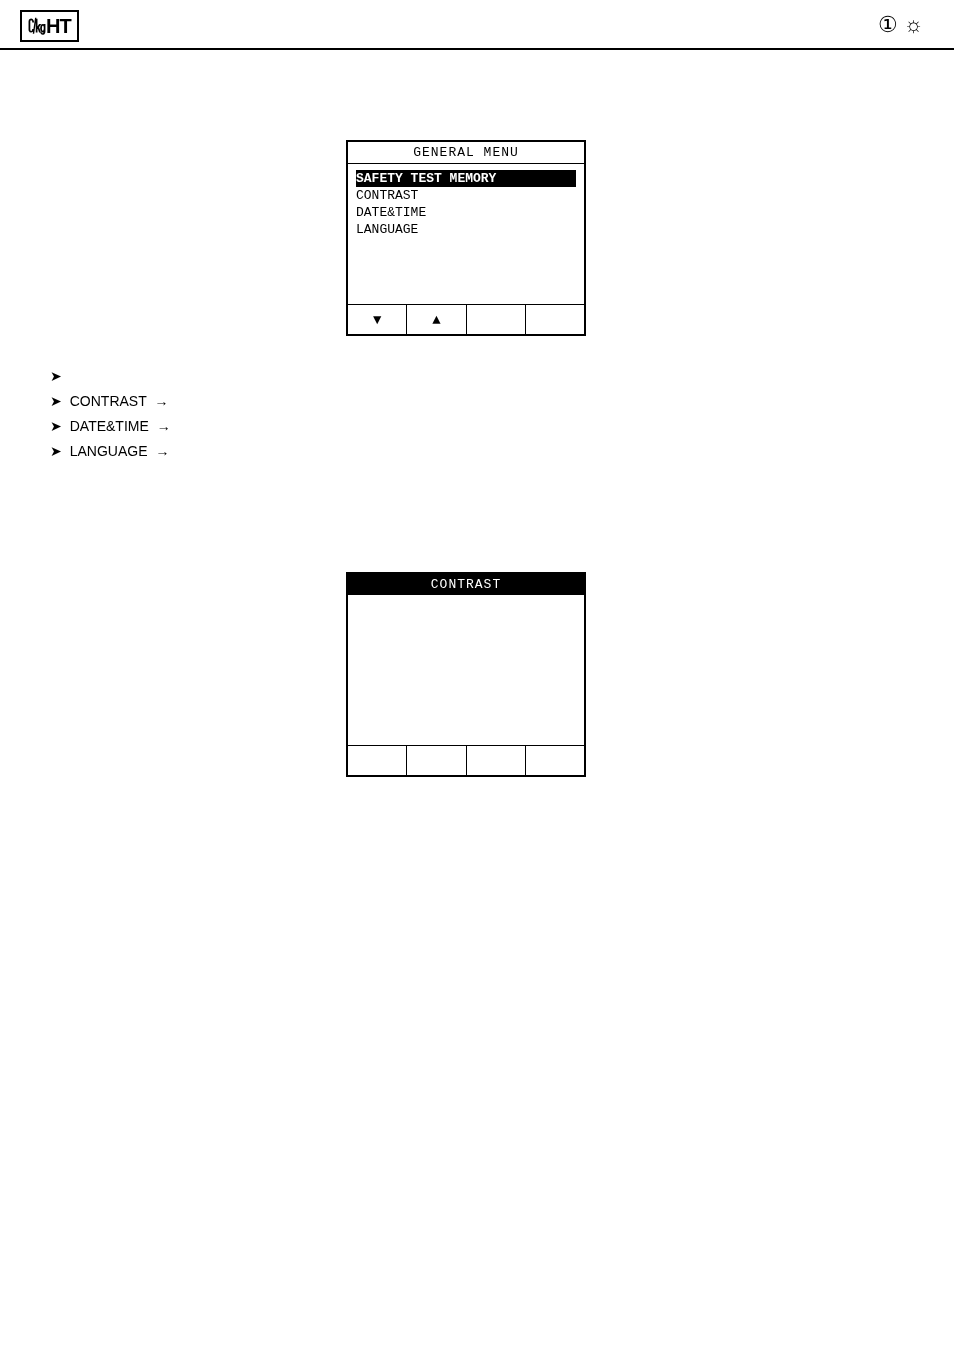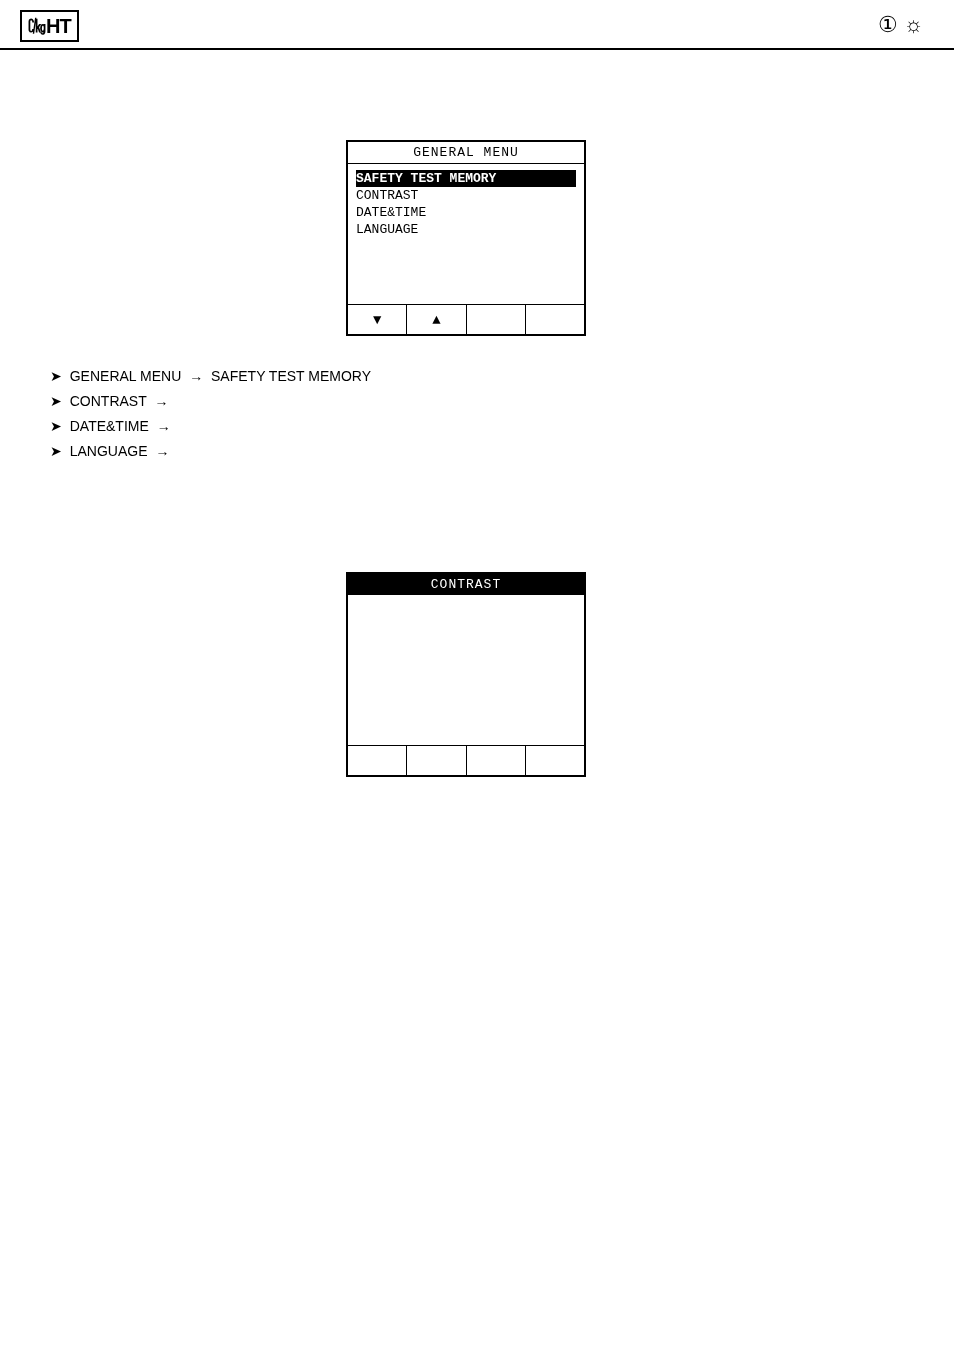--- a/index.html
+++ b/index.html
@@ -235,23 +235,20 @@
         <div class="lcd-btn">▲</div>
         <div class="lcd-btn"></div>
         <div class="lcd-btn"></div>
       </div>
     </div>
   </div>
 
   <div class="bullet-section">
     <div class="bullet-item">
       <span class="bullet-arrow">➤</span>
-      <span class="bullet-text">
-        GENERAL MENU <span class="arrow-inline">→</span> SAFETY TEST MEMORY
-      </span>
     </div>
     <div class="bullet-item">
       <span class="bullet-arrow">➤</span>
       <span class="bullet-text">
         CONTRAST <span class="arrow-inline">→</span>
       </span>
     </div>
     <div class="bullet-item">
       <span class="bullet-arrow">➤</span>
       <span class="bullet-text">

